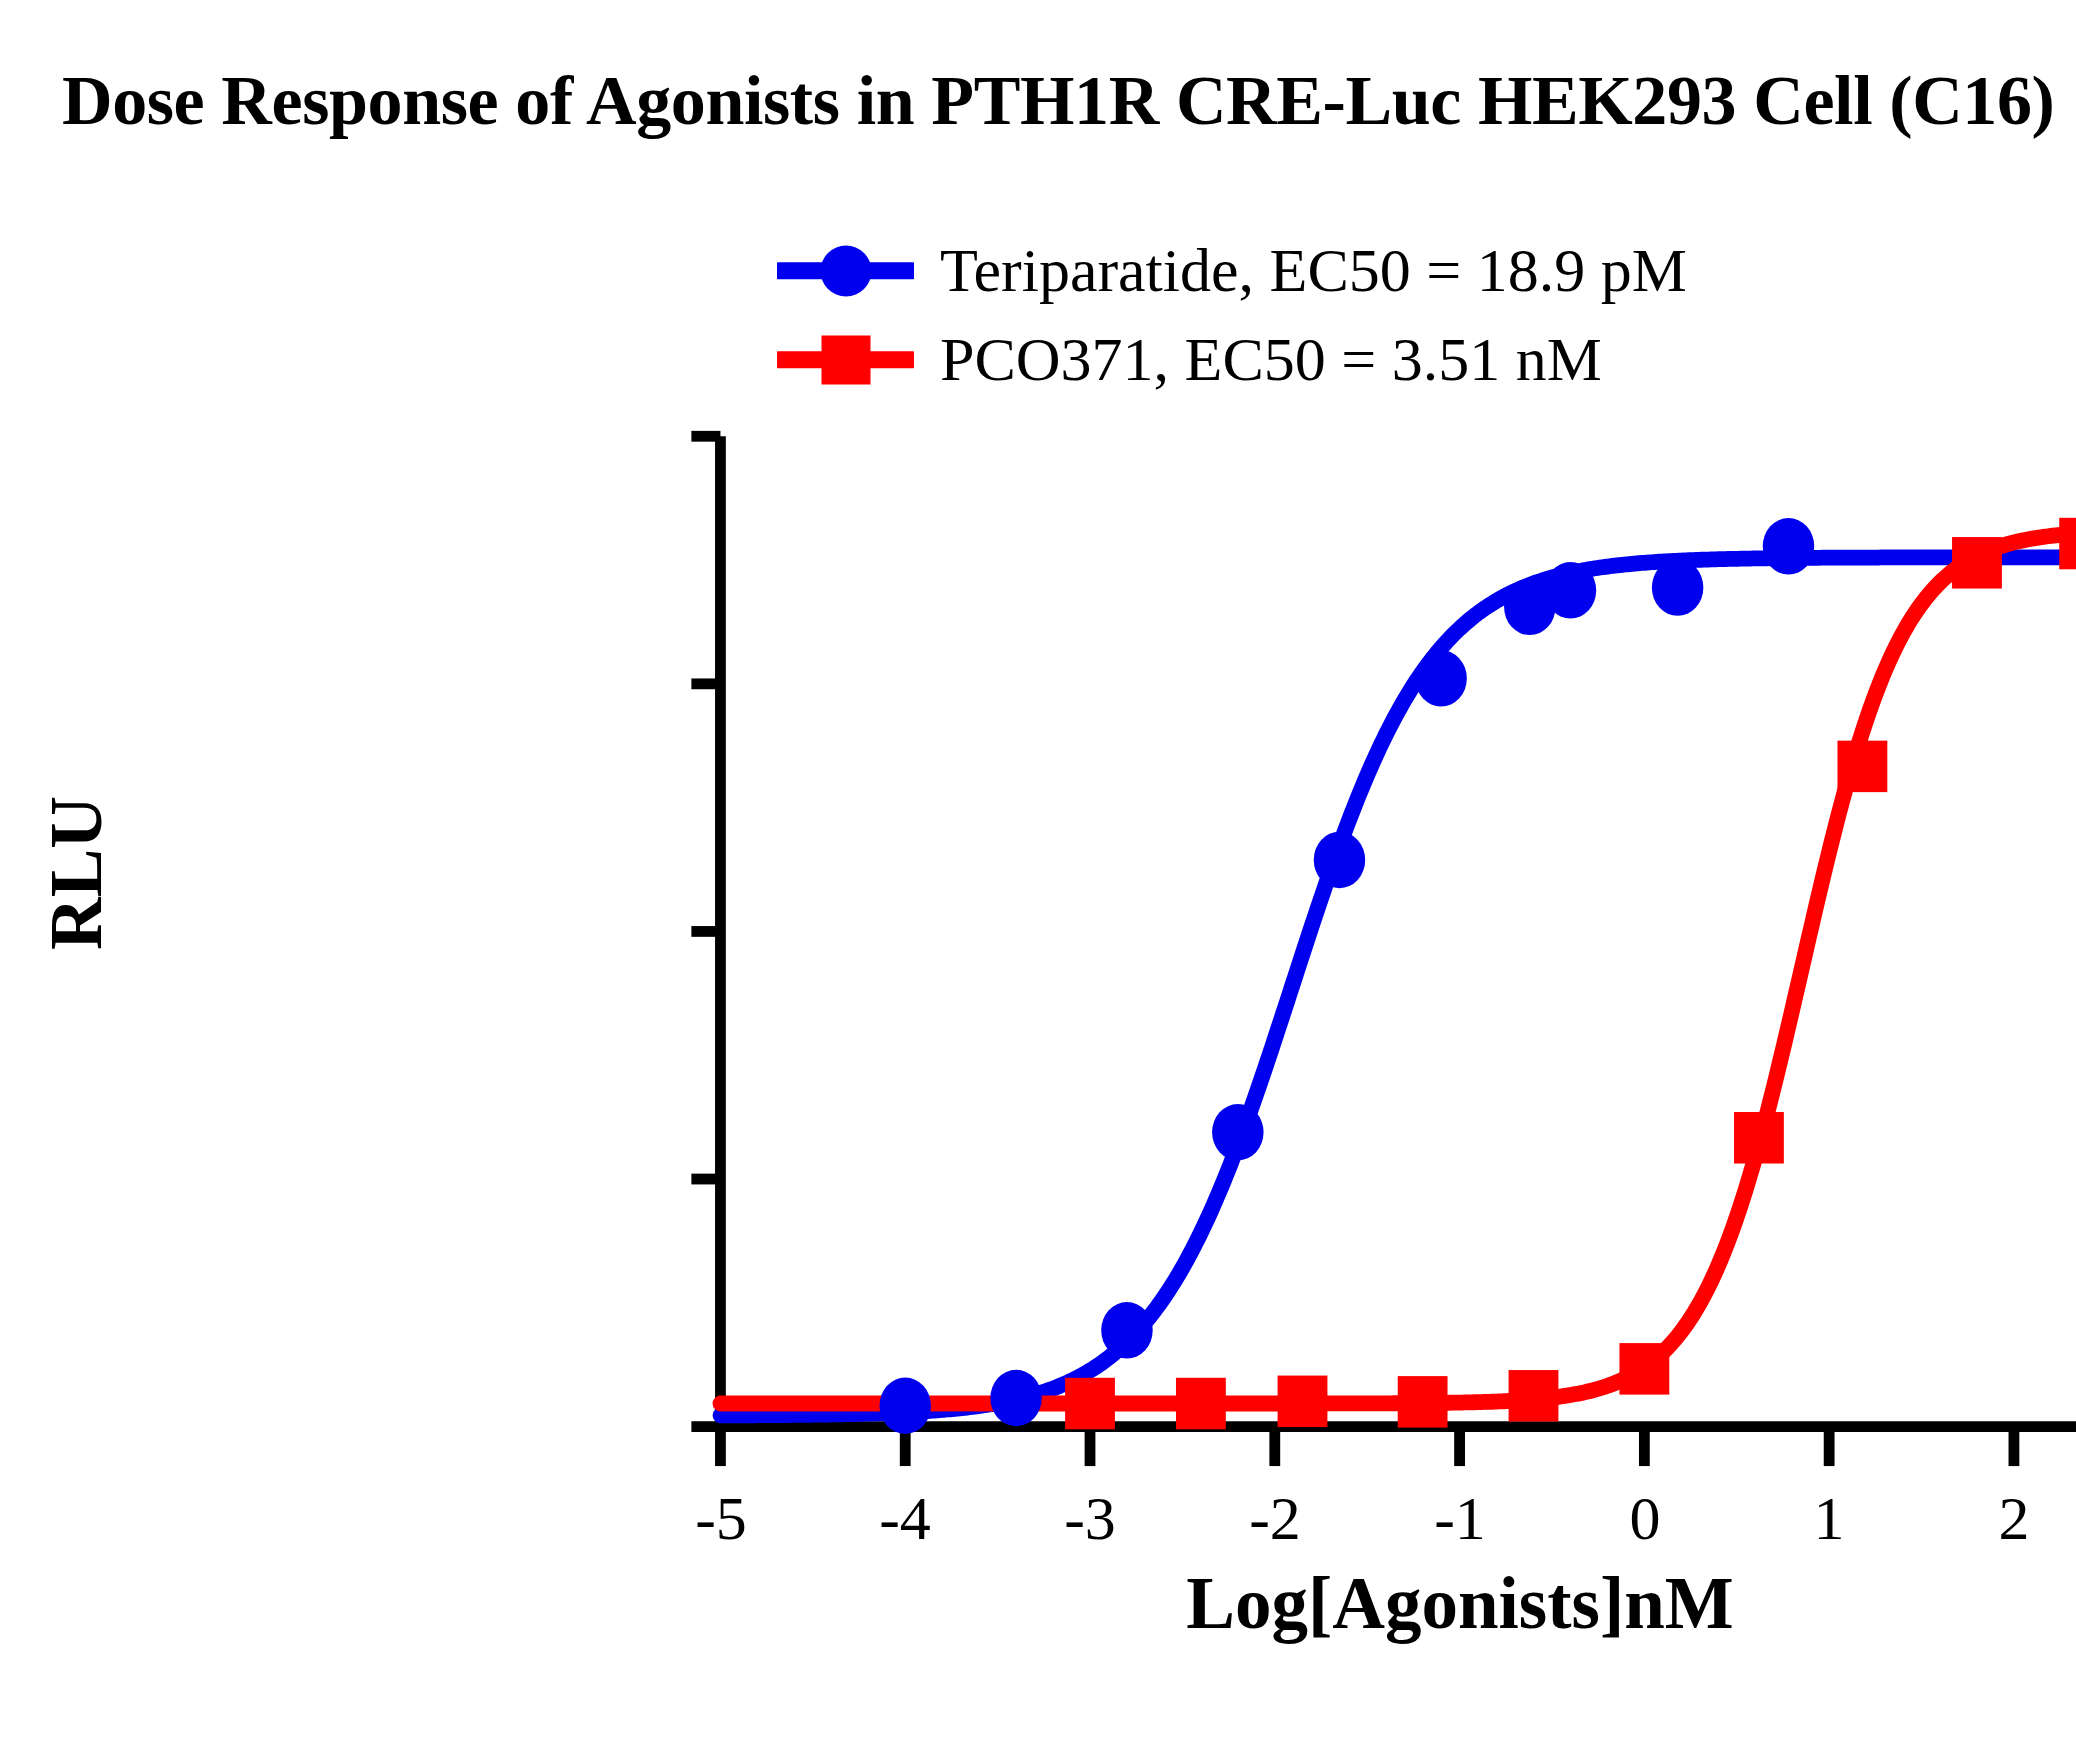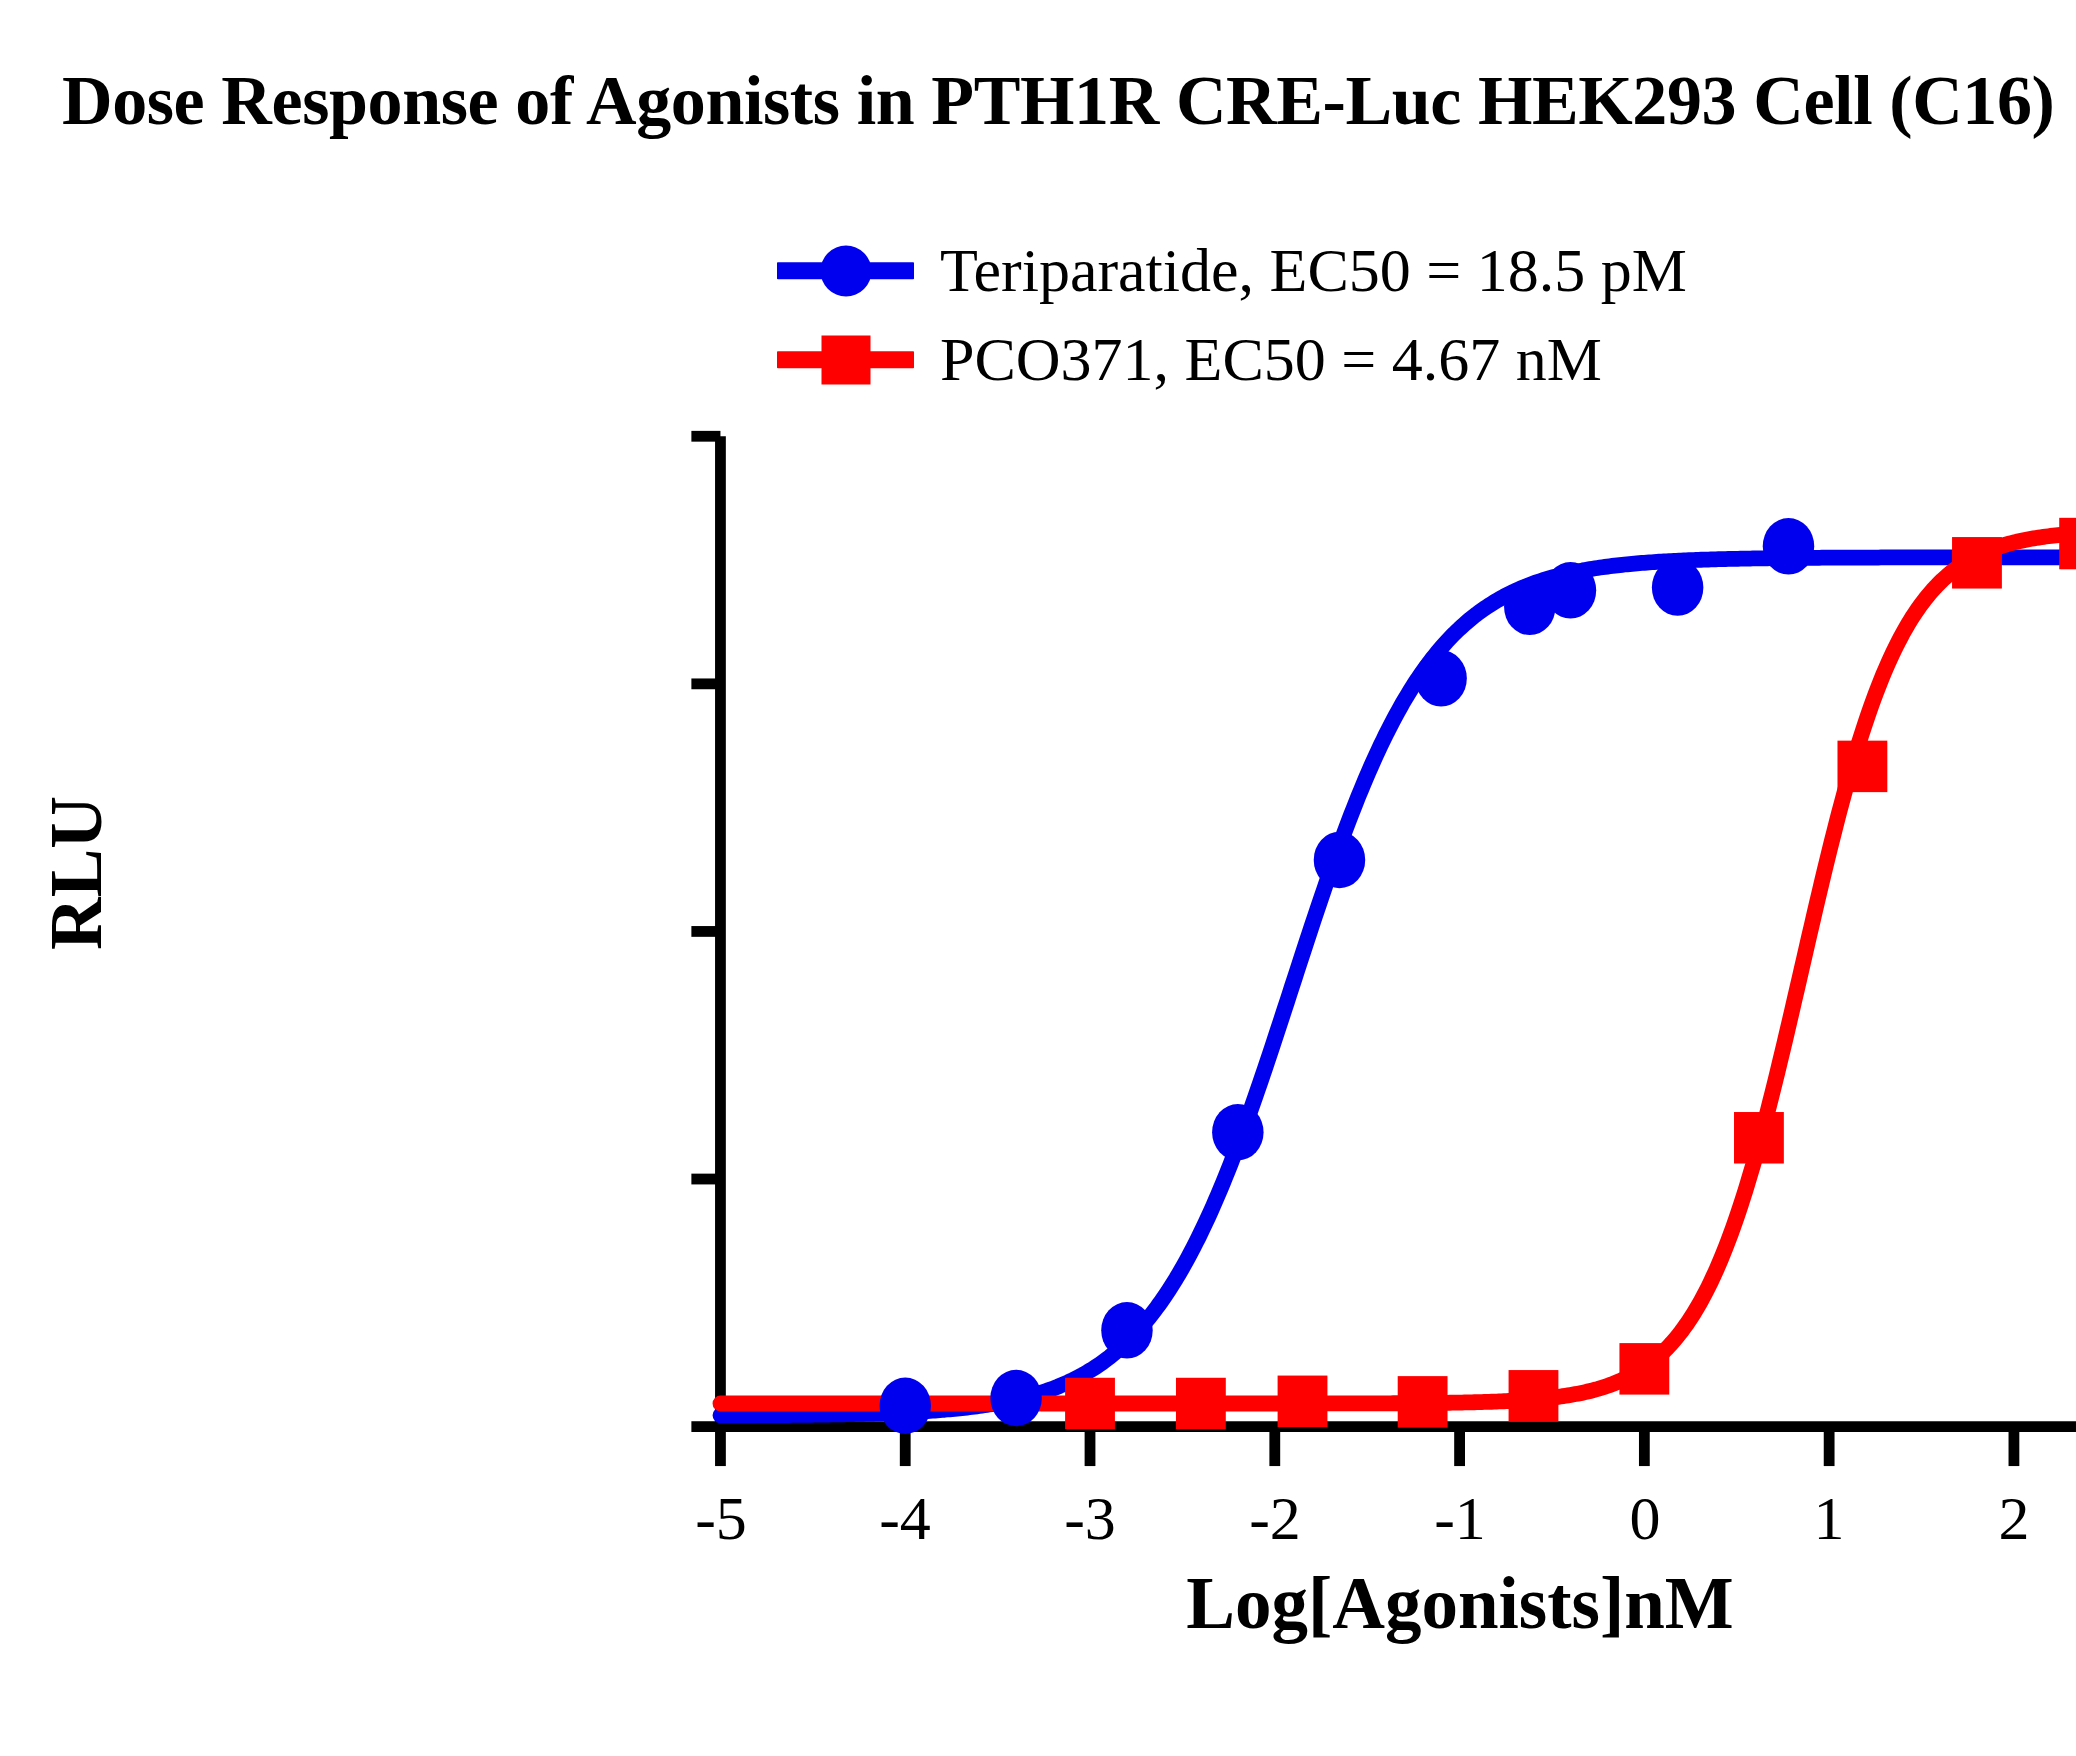--- a/index.html
+++ b/index.html
@@ -47,29 +47,29 @@
 
   <div id="chart-title">Dose Response of Agonists in PTH1R CRE-Luc HEK293 Cell (C16)</div>
 
   <div id="legend">
 
     <div class="legend-row">
       <div class="legend-swatch">
         <div class="bar" style="background:#0000EE"></div>
         <div class="mk-circle" style="background:#0000EE"></div>
       </div>
-      <div class="legend-label">Teriparatide, EC50 = 18.5 pM</div>
+      <div class="legend-label">Teriparatide, EC50 = 18.9 pM</div>
     </div>
 
     <div class="legend-row">
       <div class="legend-swatch">
         <div class="bar" style="background:#FF0000"></div>
         <div class="mk-square" style="background:#FF0000"></div>
       </div>
-      <div class="legend-label">PCO371, EC50 = 4.67 nM</div>
+      <div class="legend-label">PCO371, EC50 = 3.51 nM</div>
     </div>
 
   </div>
 
   <svg id="plot" viewBox="0 0 7020 4230" width="2915" height="1757" xmlns="http://www.w3.org/2000/svg">
     <g id="svg-axes">
         <line x1="1735" y1="1050" x2="1735" y2="3448" stroke="#000" stroke-width="26"></line>
         <line x1="1722" y1="3435" x2="5295" y2="3435" stroke="#000" stroke-width="26"></line>
       </g>
     <g id="svg-ticks">

